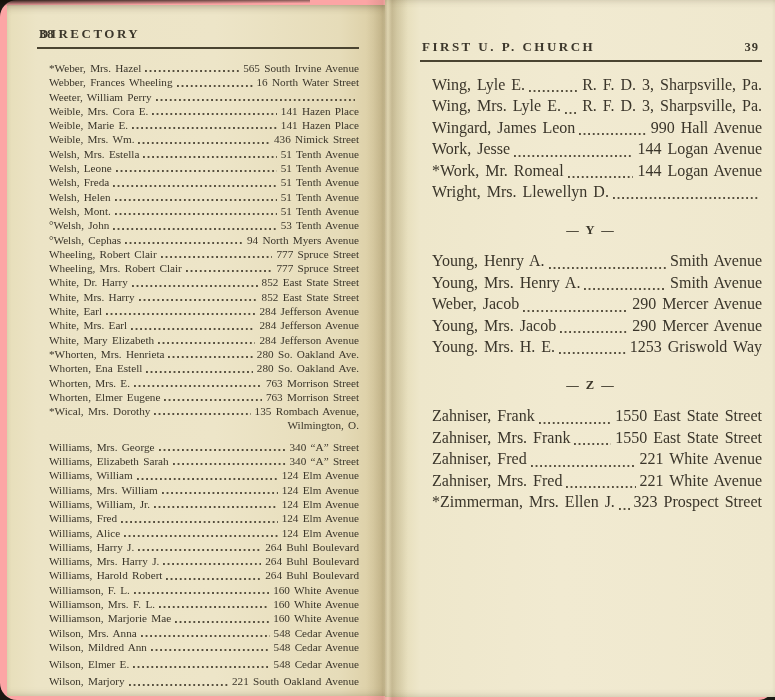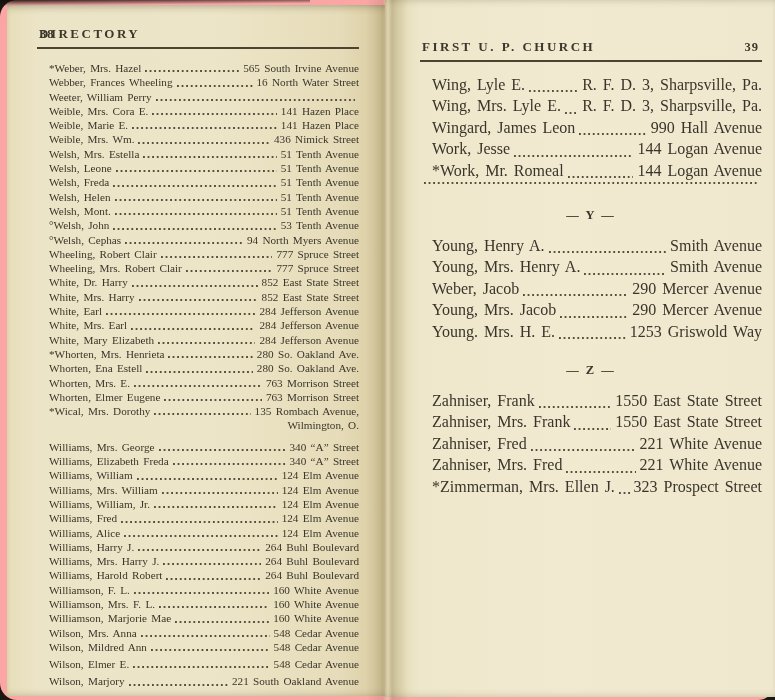--- a/index.html
+++ b/index.html
@@ -213,21 +213,21 @@
           <div class="entry cont">
             <span class="addr">Wilmington, O.</span>
           </div>
           <div class="vgap"></div>
           <div class="entry">
             <span class="nm">Williams, Mrs. George</span>
             <span class="lead"></span>
             <span class="addr">340 “A” Street</span>
           </div>
           <div class="entry">
-            <span class="nm">Williams, Elizabeth Freda</span>
+            <span class="nm">Williams, Elizabeth Sarah</span>
             <span class="lead"></span>
             <span class="addr">340 “A” Street</span>
           </div>
           <div class="entry">
             <span class="nm">Williams, William</span>
             <span class="lead"></span>
             <span class="addr">124 Elm Avenue</span>
           </div>
           <div class="entry">
             <span class="nm">Williams, Mrs. William</span>
@@ -329,20 +329,21 @@
             <span class="nm">Work, Jesse</span>
             <span class="lead"></span>
             <span class="addr">144 Logan Avenue</span>
           </div>
           <div class="entry">
             <span class="nm">*Work, Mr. Romeal</span>
             <span class="lead"></span>
             <span class="addr">144 Logan Avenue</span>
           </div>
           <div class="entry">
+            <span class="nm">Wright, Mrs. Llewellyn D.</span>
             <span class="lead"></span>
           </div>
           <div class="section-head">— Y —</div>
           <div class="entry">
             <span class="nm">Young, Henry A.</span>
             <span class="lead"></span>
             <span class="addr">Smith Avenue</span>
           </div>
           <div class="entry">
             <span class="nm">Young, Mrs. Henry A.</span>

